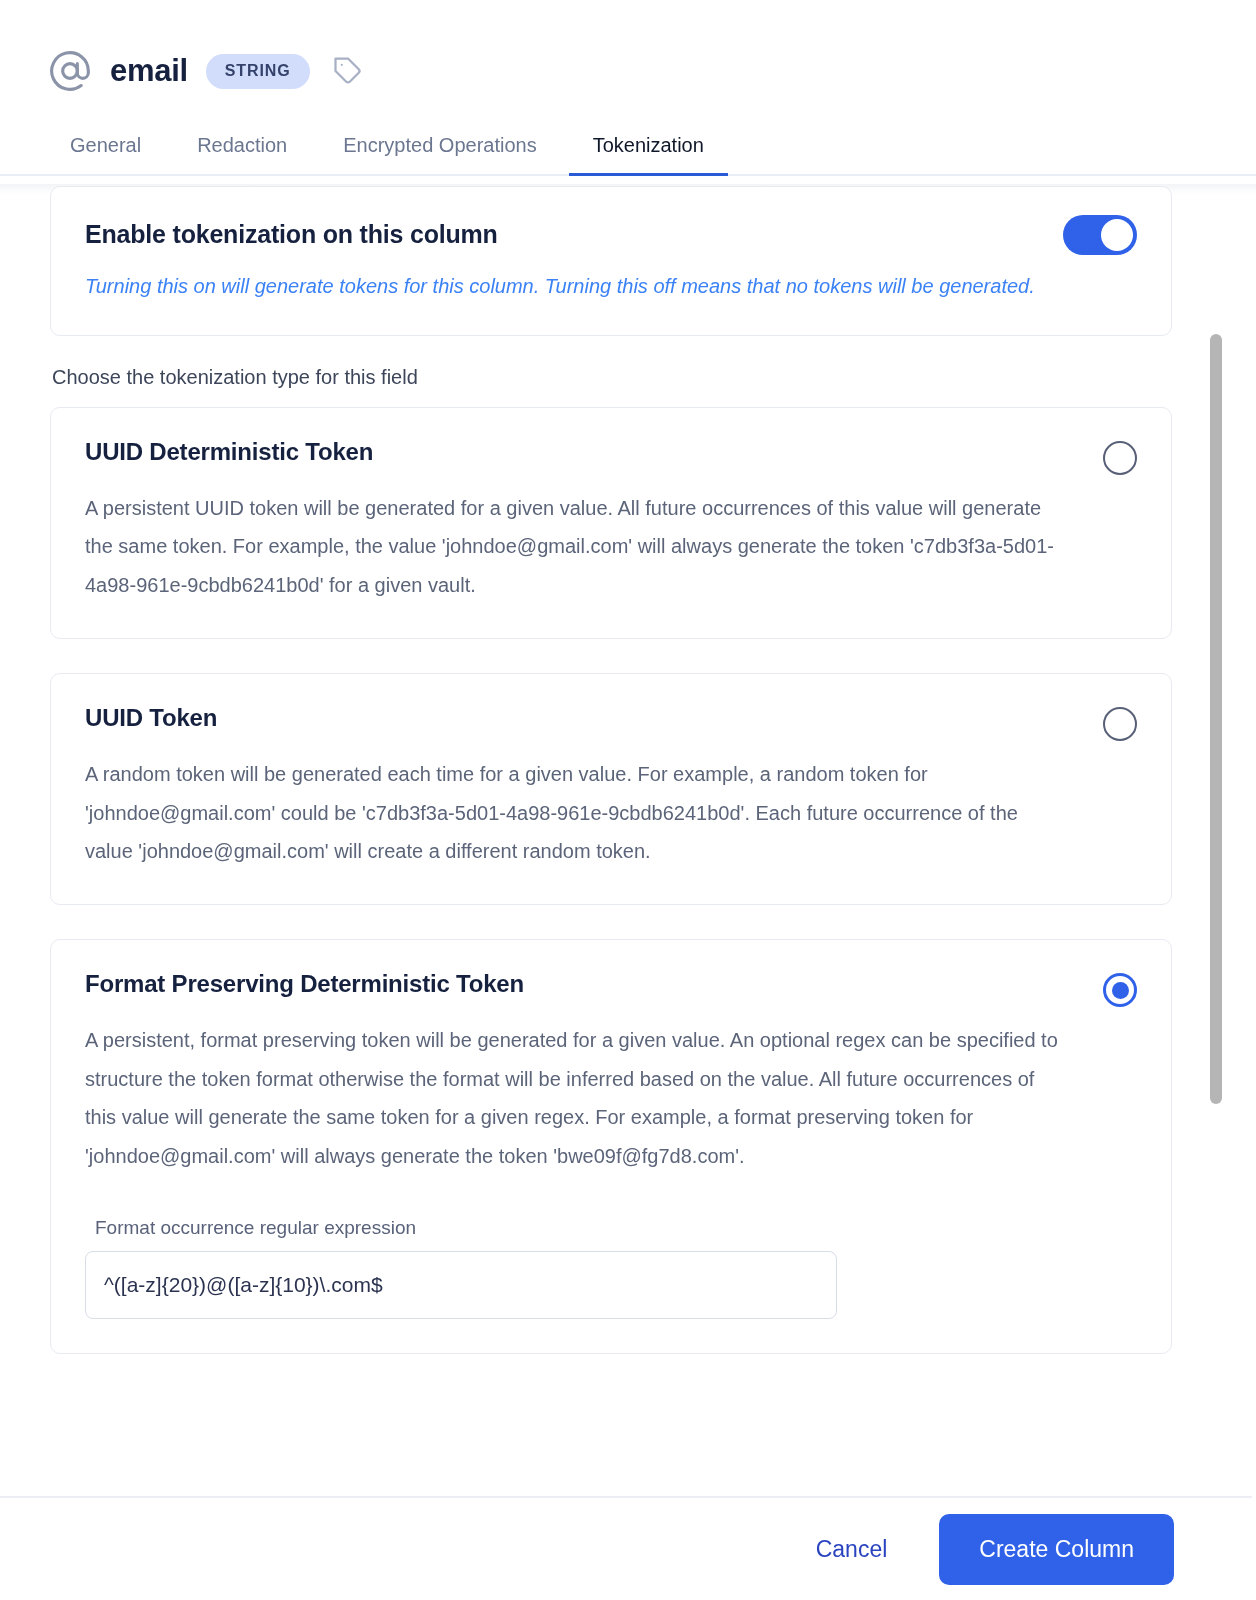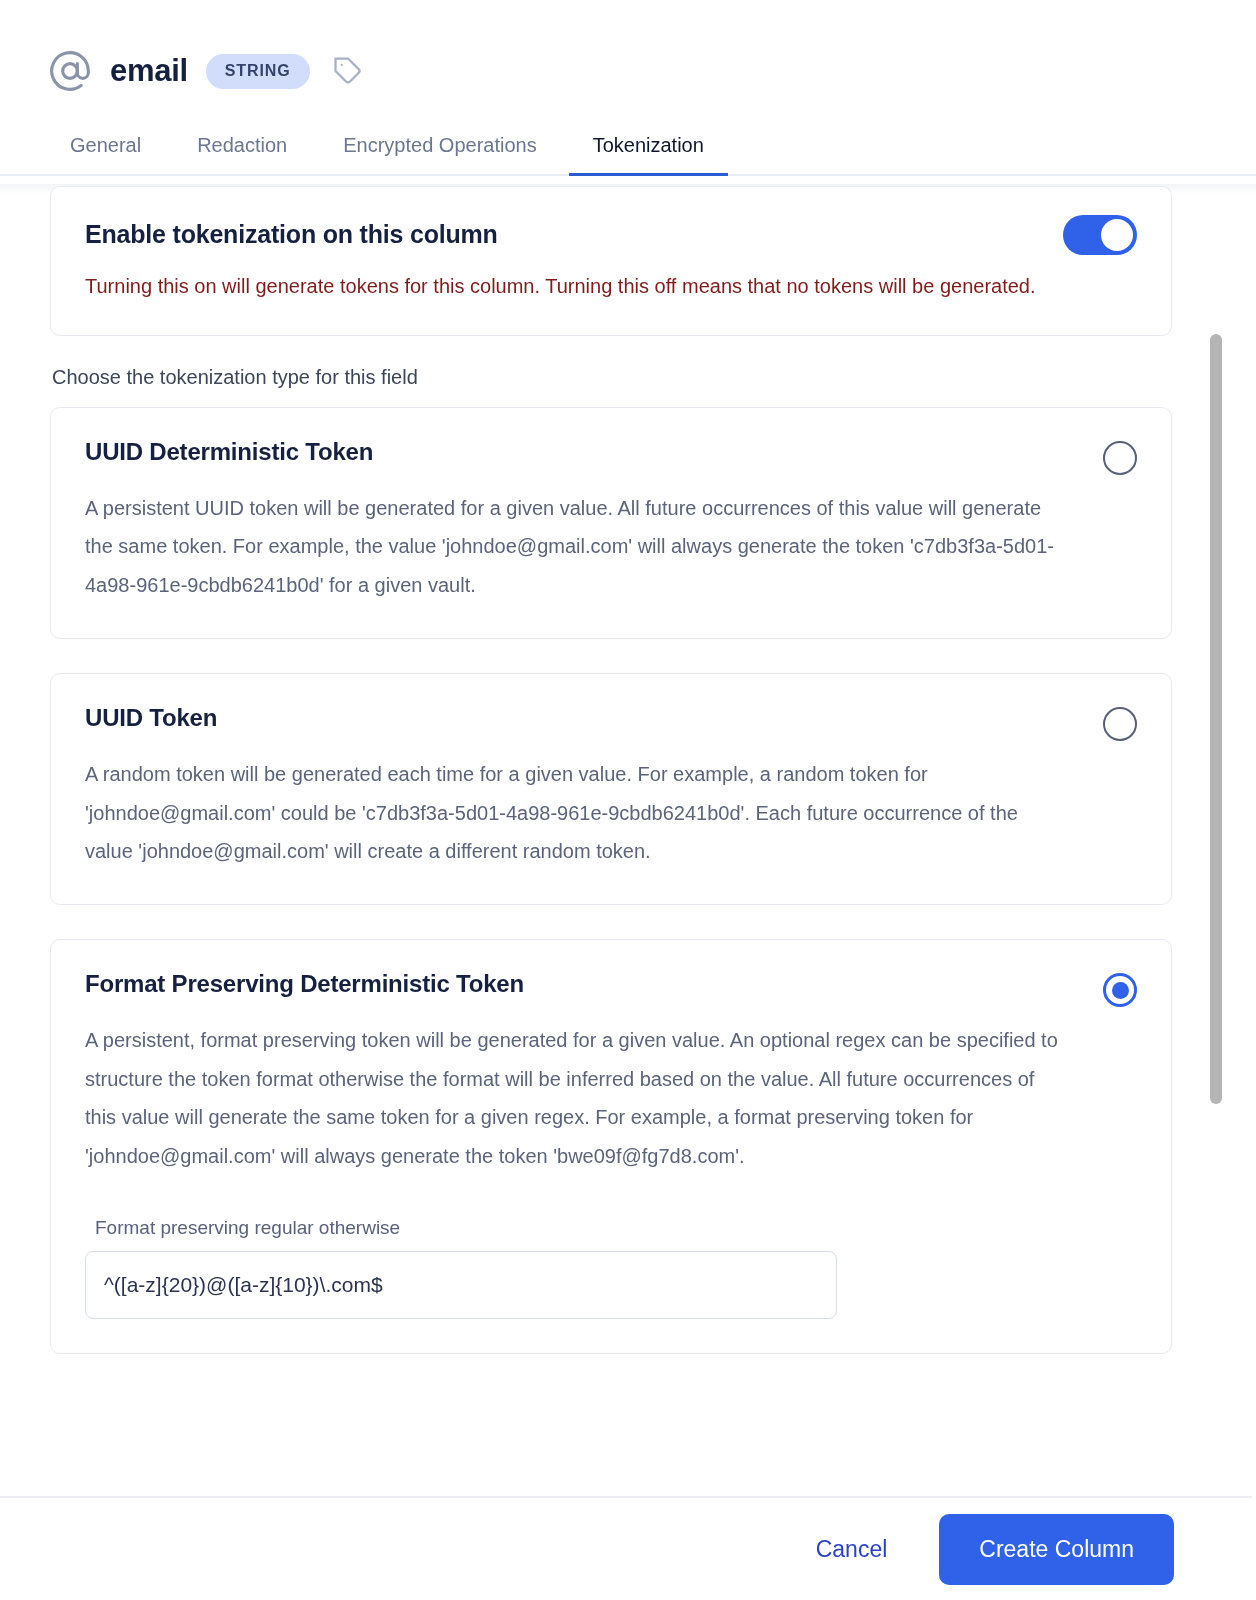--- a/index.html
+++ b/index.html
@@ -72,22 +72,23 @@
     width: 74px; height: 40px; border-radius: 999px;
     background: #2f62e8; position: relative; flex: 0 0 74px;
     cursor: pointer;
   }
   .toggle .knob {
     position: absolute; top: 4px; left: 38px;
     width: 32px; height: 32px; border-radius: 50%;
     background: #fff;
   }
   .body-text {
-    font-size: 20px; color: #7f1d1d; line-height: 1.9;
+    font-size: 20px; color: #3b82f6; line-height: 1.9;
     margin-top: 12px;
+    font-style: italic;
   }
 
   .choose-label {
     font-size: 20px; color: #3c4559;
     margin: 30px 0 18px 2px;
   }
 
   .opt-head {
     display: flex; align-items: flex-start; justify-content: space-between;
   }
@@ -224,21 +225,21 @@
     <div class="opt-desc">A random token will be generated each time for a given value. For example, a random token for 'johndoe@gmail.com' could be 'c7db3f3a-5d01-4a98-961e-9cbdb6241b0d'. Each future occurrence of the value 'johndoe@gmail.com' will create a different random token.</div>
   </div>
 
   <div class="card">
     <div class="opt-head">
       <div class="opt-title">Format Preserving Deterministic Token</div>
       <div class="radio checked"></div>
     </div>
     <div class="opt-desc">A persistent, format preserving token will be generated for a given value. An optional regex can be specified to structure the token format otherwise the format will be inferred based on the value. All future occurrences of this value will generate the same token for a given regex. For example, a format preserving token for 'johndoe@gmail.com' will always generate the token 'bwe09f@fg7d8.com'.</div>
 
-    <div class="field-label">Format preserving regular otherwise</div>
+    <div class="field-label">Format occurrence regular expression</div>
     <input class="regex-input" type="text" value="^([a-z]{20})@([a-z]{10})\.com$" style="">
   </div>
 
 </div>
 
 <div class="scrollbar-track">
   <div class="scrollbar-thumb"></div>
 </div>
 
 <div class="footer">

